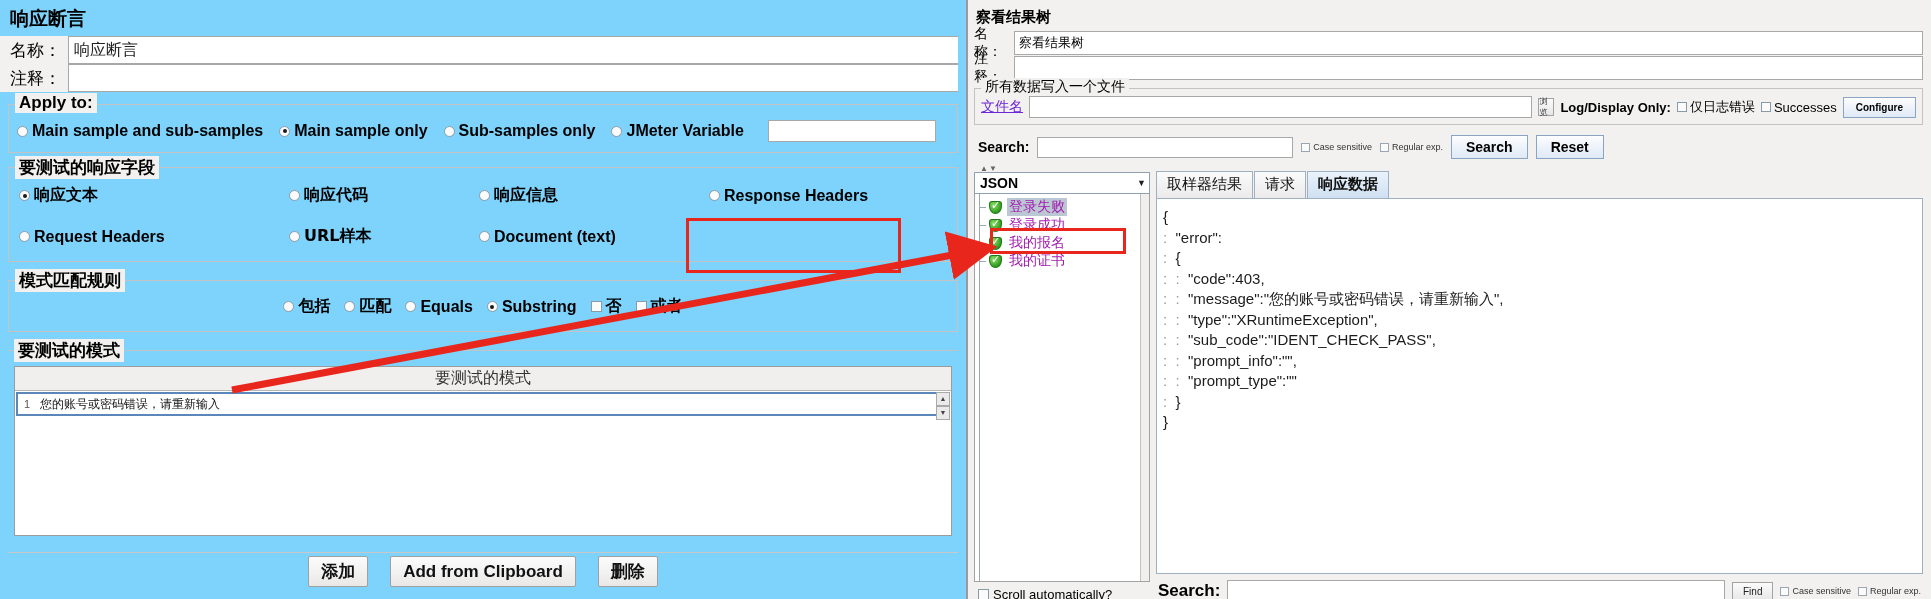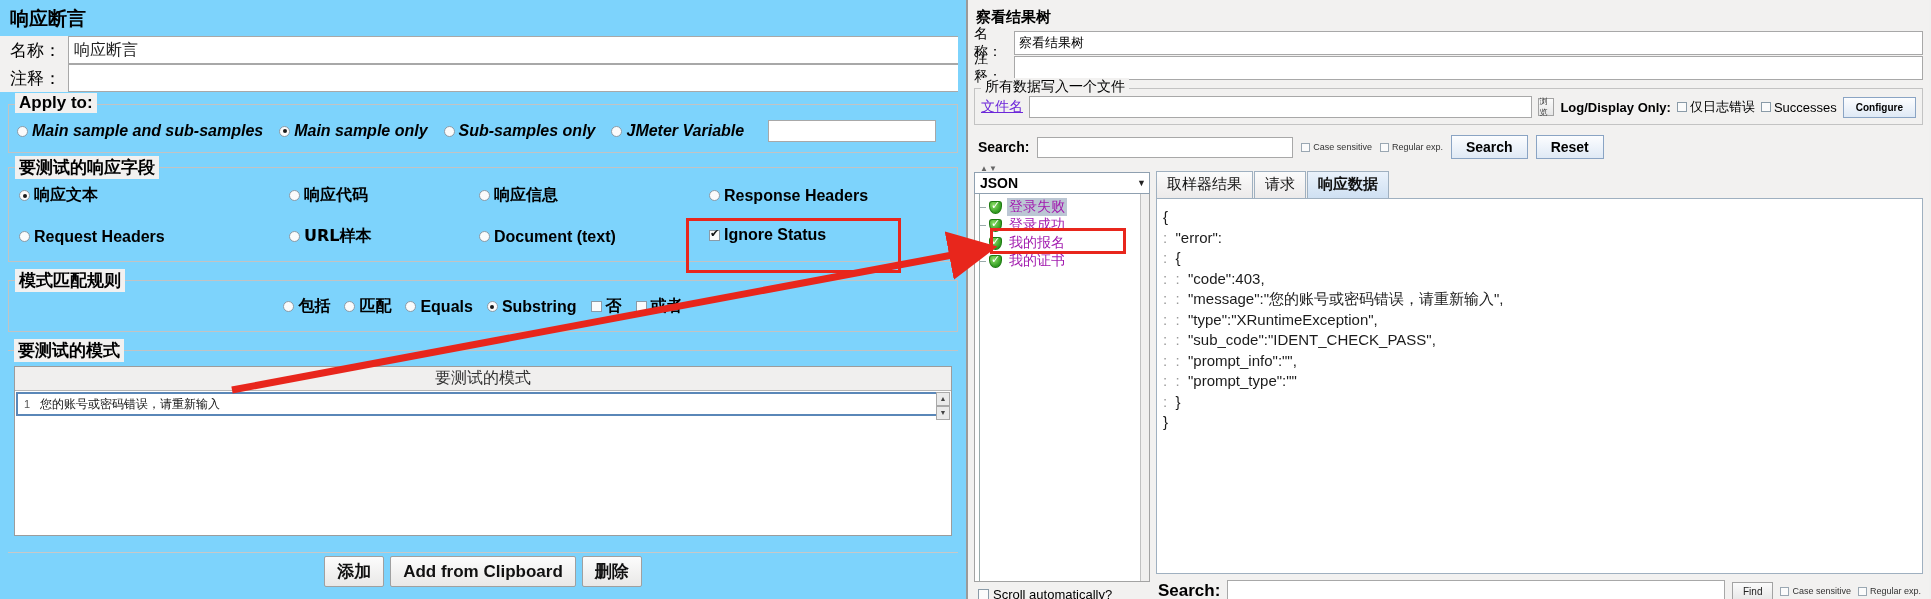--- a/index.html
+++ b/index.html
@@ -156,21 +156,21 @@
   .btn {
     border: 1px solid #a0a0a0;
     background: linear-gradient(#fcfcfc, #e9e8e7);
     font-size: 17px; font-weight: bold; color: #111;
     padding: 3px 12px;
     cursor: default;
     border-radius: 2px;
   }
   .left-buttons {
     position: absolute; bottom: 12px; left: 0; right: 0;
-    display: flex; justify-content: center; gap: 6px;
+    display: flex; justify-content: center; gap: 22px;
   }
   .left-bottom-line {
     position: absolute; bottom: 46px; left: 8px; right: 8px;
     height: 1px; background: #c8c8c8;
   }
 
   
   .right-panel {
     width: 961px; height: 599px;
     background: #f2f1f0;
@@ -332,21 +332,21 @@
       <div class="field-input cjk">响应断言</div>
     </div>
     <div class="field-row">
       <div class="field-label cjk">注释：</div>
       <div class="field-input cjk"></div>
     </div>
 
     <div class="group" style="margin-top:12px;">
       <div class="group-line"></div>
       <div class="group-title">Apply to:</div>
-      <div class="group-body" style="padding-top:14px;font-style:italic;">
+      <div class="group-body" style="padding-top:14px;">
         <div class="applyto-row">
           <div class="radio">
             <span class="dot"></span>
             <span>Main sample and sub-samples</span>
           </div>
           <div class="radio sel">
             <span class="dot"></span>
             <span>Main sample only</span>
           </div>
           <div class="radio">
@@ -388,26 +388,20 @@
             <span class="dot"></span>
             <span>Request Headers</span>
           </div>
           <div class="radio cjk">
             <span class="dot"></span>
             <span>URL样本</span>
           </div>
           <div class="radio">
             <span class="dot"></span>
             <span>Document (text)</span>
-          </div>
-          <div class="ignore-wrap">
-            <div class="checkbox sel">
-              <span class="box"></span>
-              <span>Ignore Status</span>
-            </div>
           </div>
         </div>
       </div>
     </div>
 
     <div class="group" style="margin-top:18px;">
       <div class="group-line"></div>
       <div class="group-title cjk">模式匹配规则</div>
       <div class="group-body" style="padding-top:8px;">
         <div class="pmr-row">

